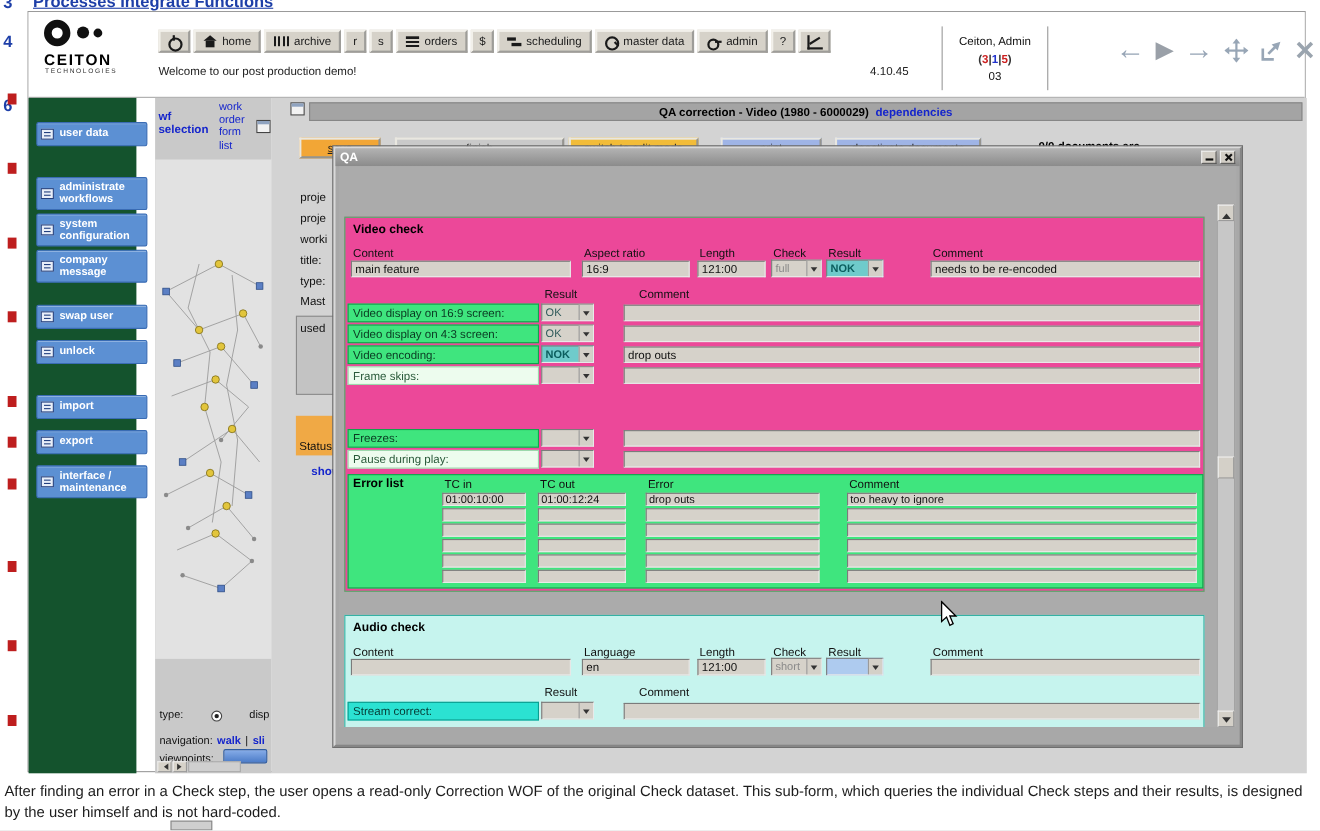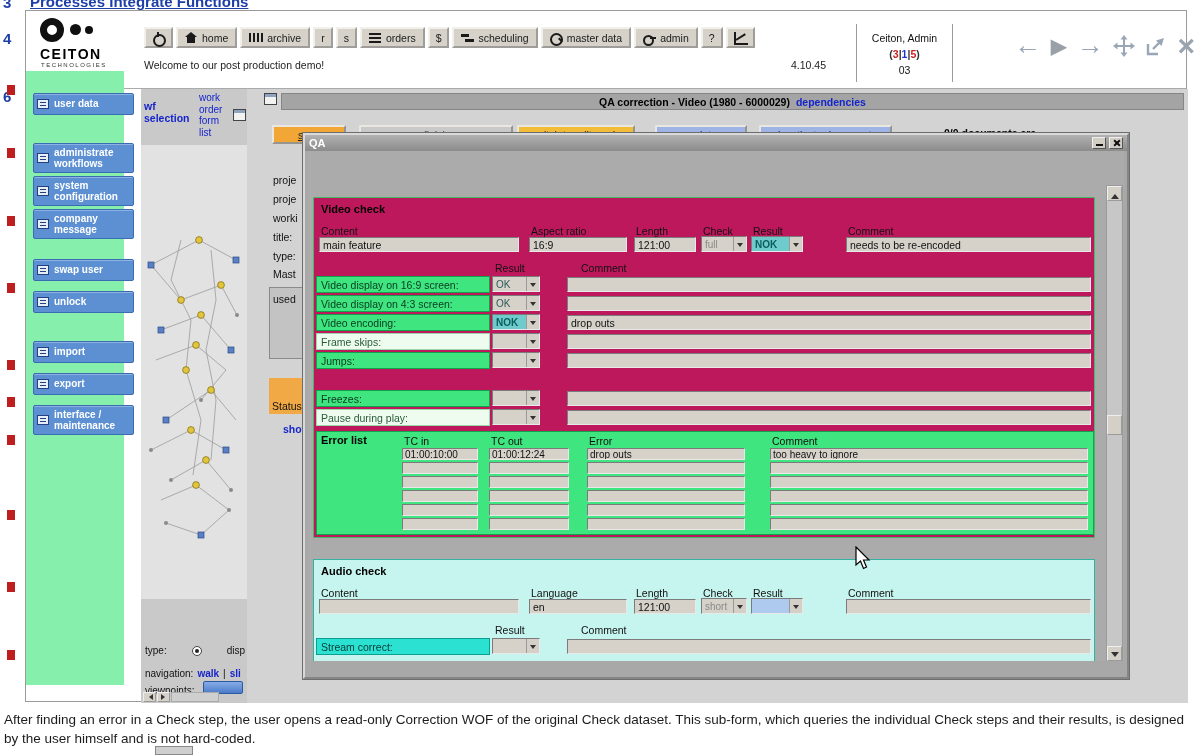--- a/index.html
+++ b/index.html
@@ -48,21 +48,21 @@
 .ic-list::before{content:"";position:absolute;left:0;top:1px;width:12px;height:10px;background:repeating-linear-gradient(180deg,#1a1a1a 0 2px,transparent 2px 4px)}
 .ic-gantt::before{content:"";position:absolute;left:0;top:2px;width:8px;height:3px;background:#1a1a1a}
 .ic-gantt::after{content:"";position:absolute;left:4px;top:7px;width:9px;height:3px;background:#1a1a1a}
 .ic-target::before{content:"";position:absolute;left:0;top:1px;width:9px;height:9px;border:2px solid #1a1a1a;border-radius:50%}
 .ic-target::after{content:"";position:absolute;left:8px;top:7px;width:5px;height:2px;background:#1a1a1a;transform:rotate(45deg)}
 .ic-key::before{content:"";position:absolute;left:0;top:3px;width:7px;height:7px;border:2px solid #1a1a1a;border-radius:50%}
 .ic-key::after{content:"";position:absolute;left:7px;top:5px;width:6px;height:2px;background:#1a1a1a;box-shadow:2px 2px 0 -1px #1a1a1a}
 .ic-chart::before{content:"";position:absolute;left:0;top:0;width:12px;height:11px;border-left:2px solid #1a1a1a;border-bottom:2px solid #1a1a1a}
 .ic-chart::after{content:"";position:absolute;left:2px;top:7px;width:11px;height:2px;background:#1a1a1a;transform:rotate(-32deg);transform-origin:left center}
 
-.sidebar{position:absolute;left:0;top:60px;width:98px;height:614px;background:#86efac}
+.sidebar{position:absolute;left:0;top:78px;width:98px;height:614px;background:#14532d}
 .sb-item{position:absolute;left:7px;width:101px;background:#5C90D3;border:1px solid #3A6CB4;border-radius:2px;color:#fff;font-weight:bold;font-size:10px;line-height:1.15;display:flex;align-items:center;gap:5px;padding:2px 3px;box-shadow:inset 0 1px 0 rgba(255,255,255,.3)}
 .ic-form{flex:0 0 12px;width:12px;height:10px;background:#E8EEF8;border:1px solid #23407F;position:relative}
 .ic-form::after{content:"";position:absolute;left:2px;top:2px;width:6px;height:1px;background:#23407F;box-shadow:0 3px 0 #23407F}
 
 .wfp{position:absolute;left:115px;top:78px;width:106px;height:614px;background:#C9C9C9;overflow:hidden}
 .wf-left{position:absolute;left:3px;top:11px;width:52px;font-size:10.5px;font-weight:bold;color:#1525CC;line-height:1.15}
 .wf-right{position:absolute;left:58px;top:3px;width:34px;font-size:10px;font-weight:normal;color:#1525CC;line-height:1.15}
 .mini-win{position:absolute;width:13px;height:12px;background:#F2F2F2;border:1px solid #444}
 .mini-win::before{content:"";position:absolute;left:0;top:0;right:0;height:3px;background:#8FA3C0}
 .wf-diagram{position:absolute;left:0;top:56px;width:106px;height:454px;background:#E2E2E2}
@@ -90,21 +90,21 @@
 
 .modal{position:absolute;left:303px;top:133px;width:826px;height:546px;background:#A8A8A8;border:2px outset #D9D9D9;outline:1px solid #6E6E6E;z-index:10}
 .mtitle{position:absolute;left:0;top:0;right:0;height:16px;background:linear-gradient(#B2B2B2,#8B8B8B);display:flex;align-items:center;padding:0 4px;color:#fff;font-weight:bold;font-size:11px}
 .wbtn{width:14px;height:12px;background:#D2CEC6;border:1px solid;border-color:#EFEFEF #555 #555 #EFEFEF;position:relative;margin-left:3px}
 .wbtn.min::after{content:"";position:absolute;left:3px;bottom:2px;width:7px;height:2px;background:#111}
 .wbtn.close::before,.wbtn.close::after{content:"";position:absolute;left:6px;top:1px;width:2px;height:8px;background:#111}
 .wbtn.close::before{transform:rotate(45deg)}
 .wbtn.close::after{transform:rotate(-45deg)}
 .mbody{position:absolute;left:3px;right:3px;top:16px;bottom:16px;background:#ABABAB;overflow:hidden}
 
-.vpanel{position:absolute;left:5px;top:46px;width:782px;height:341px;background:#be185d;border:1px solid #46B868}
+.vpanel{position:absolute;left:5px;top:46px;width:782px;height:341px;background:#ec4899;border:1px solid #46B868}
 .apanel{position:absolute;left:5px;top:408px;width:782px;height:150px;background:#C6F4EE;border:1px solid #34B2A4}
 .sec-title{position:absolute;left:7px;top:5px;font-weight:bold;font-size:11px;color:#000}
 .colh{position:absolute;top:27px;font-size:10.5px;color:#111;white-space:nowrap}
 .colh2{position:absolute;top:64px;font-size:10.5px;color:#111}
 .txt{position:absolute;height:15px;background:#D6D2CA;border:1px solid;border-color:#7B7B7B #E9E9E9 #E9E9E9 #7B7B7B;font:10.5px "Liberation Sans",sans-serif;color:#111;padding:0 3px}
 .dd{position:absolute;height:16px;background:#D6D2CA;border:1px solid;border-color:#7B7B7B #E9E9E9 #E9E9E9 #7B7B7B;display:flex}
 .dd .val{flex:1;font-size:10px;color:#2E5A5A;padding:2px 0 0 3px;overflow:hidden;white-space:nowrap}
 .dd .val.dim{color:#8a8a8a}
 .dd .btn{flex:0 0 13px;background:#D4D0C8;border-left:1px solid #9a9a9a;position:relative}
 .dd .btn::after{content:"";position:absolute;left:3px;top:6px;border:3px solid transparent;border-top:4px solid #333}
@@ -444,28 +444,20 @@
           <input class="txt" value="drop outs" style="">
         </div>
         <div class="vrow" style="top:135px">
           <div class="vlabel pale">Frame skips:</div>
           <div class="dd">
               <span class="val"></span>
               <span class="btn"></span>
             </div>
           <input class="txt" value="" style="">
         </div>
-        <div class="vrow" style="top:154px">
-          <div class="vlabel bright">Jumps:</div>
-          <div class="dd">
-              <span class="val"></span>
-              <span class="btn"></span>
-            </div>
-          <input class="txt" value="" style="">
-        </div>
         <div class="vrow" style="top:192px">
           <div class="vlabel bright">Freezes:</div>
           <div class="dd">
               <span class="val"></span>
               <span class="btn"></span>
             </div>
           <input class="txt" value="" style="">
         </div>
         <div class="vrow" style="top:211px">
           <div class="vlabel pale">Pause during play:</div>

